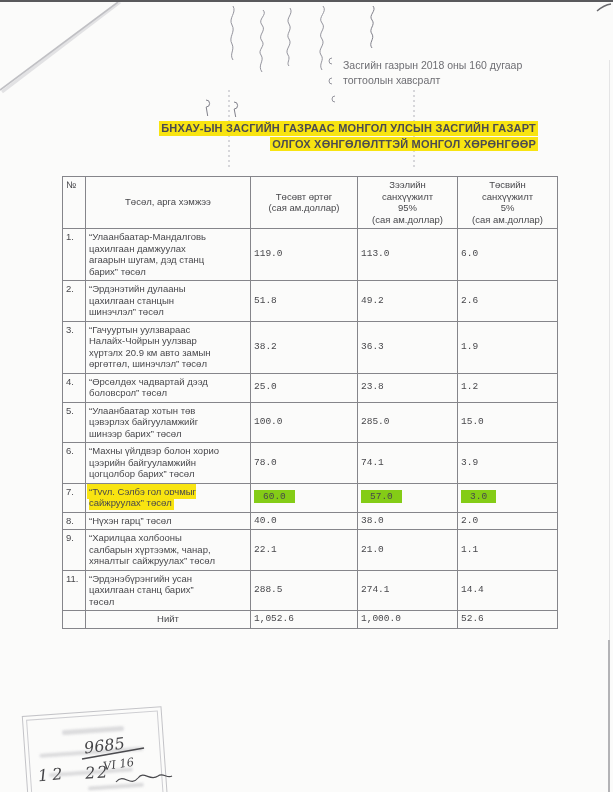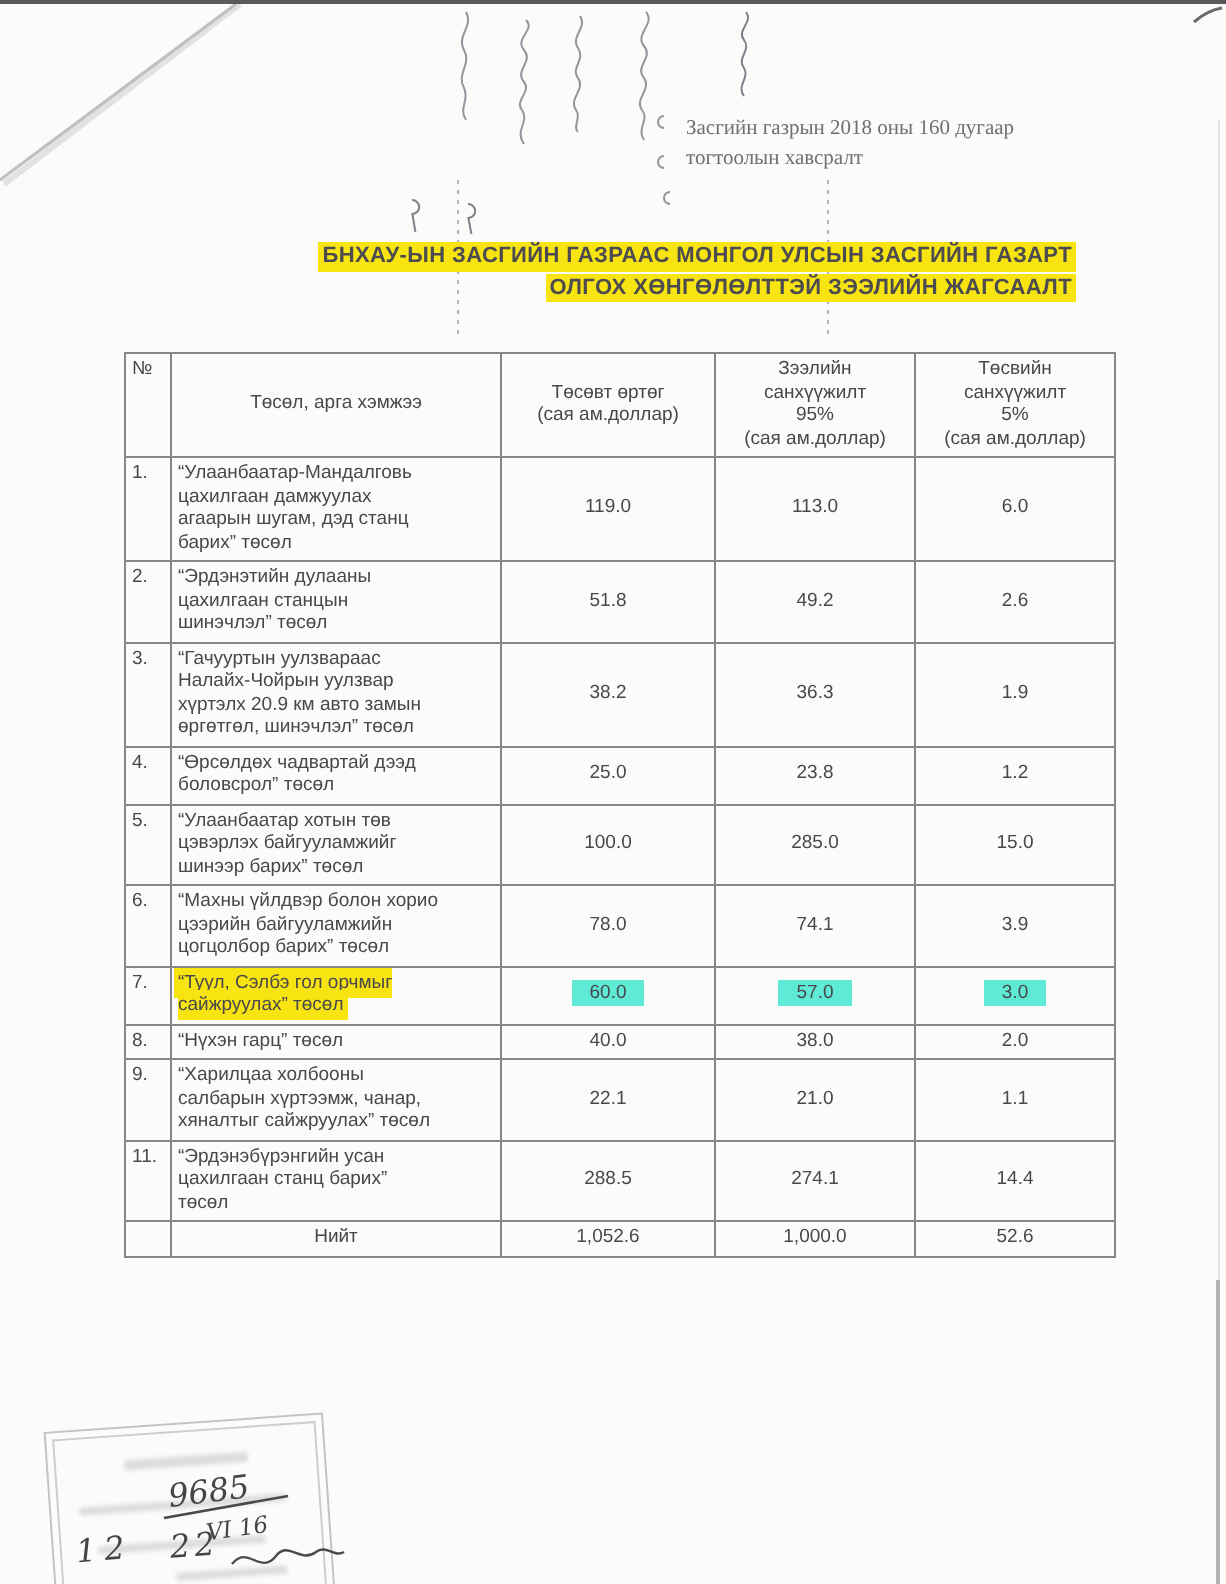--- a/index.html
+++ b/index.html
@@ -14,21 +14,20 @@
   .corner-tick{position:absolute;top:1px;right:1px;}
   .right-edge-hi{position:absolute;top:640px;right:3px;width:2px;height:152px;background:#b3b3b6;}
   .right-edge-lo{position:absolute;top:60px;right:3px;width:1px;height:580px;background:#e4e4e5;}
 
   .hand-top{position:absolute;left:200px;top:2px;}
 
   .corner-note{
     position:absolute;left:343px;top:58px;width:230px;
     font-size:10.5px;line-height:14.5px;color:#6e6e73;
     white-space:pre-line;
-    font-family:Liberation Serif, serif;
   }
 
   .title-block{position:absolute;left:76px;top:120px;width:462px;text-align:center;}
   .title-block .tline{display:block;line-height:14.6px;text-align:right;}
   .title-block .tline span{
     display:inline-block;background:#f8e411;color:#4b4b50;
     font-weight:bold;font-size:11px;letter-spacing:.2px;padding:0 2px;
   }
 
   table.doc{
@@ -40,23 +39,23 @@
     border:1px solid #85858a;padding:2px 3px 3px;font-weight:normal;
     overflow:hidden;
   }
   col.c1{width:23px}col.c2{width:165px}col.c3{width:107px}col.c4{width:100px}col.c5{width:100px}
   th .hd{white-space:pre-line;display:inline-block;}
   th.h-num{vertical-align:top;text-align:left;}
   th.h-mid{vertical-align:middle;text-align:center;}
   td.c-num{vertical-align:top;text-align:left;padding-left:4px;}
   td.c-name{vertical-align:top;text-align:left;}
   td.c-name .nm{white-space:pre-line;text-align:center;}
-  td.c-val{vertical-align:middle;text-align:center;}
+  td.c-val{vertical-align:middle;text-align:left;font-family:Liberation Mono, monospace;}
   tr.hl-row td.c-name .nm{background:#f8e411;box-shadow:0 0 0 2px #f8e411;}
-  tr.hl-row td.c-val .vl{background:#5eead4;padding:1px 9px;}
+  tr.hl-row td.c-val .vl{background:#84cc16;padding:1px 9px;}
   tr.total-row td.c-name{text-align:center;vertical-align:middle;}
 
   .stamp-box{
     position:absolute;left:25px;top:711px;width:138px;height:95px;
     border:1px solid #c3c3c7;transform:rotate(-4deg);
   }
   .stamp-box .inner{position:absolute;inset:3px;border:1px solid #cdcdd1;}
   .smudge{position:absolute;background:#dcdcde;filter:blur(1px);border-radius:2px;}
   .sm1{left:38px;top:16px;width:62px;height:5px;}
   .sm2{left:14px;top:38px;width:104px;height:4px;}
@@ -102,21 +101,21 @@
     <line x1="29" y1="88" x2="29" y2="168"></line>
     <line x1="214" y1="88" x2="214" y2="166"></line>
   </g>
 </svg>
 
 <div class="corner-note">Засгийн газрын 2018 оны 160 дугаар
 тогтоолын хавсралт</div>
 
 <div class="title-block">
   <span class="tline"><span>БНХАУ-ЫН ЗАСГИЙН ГАЗРААС МОНГОЛ УЛСЫН ЗАСГИЙН ГАЗАРТ</span></span>
-  <span class="tline"><span>ОЛГОХ ХӨНГӨЛӨЛТТЭЙ ЗЭЭЛИЙН ЖАГСААЛТ</span></span>
+  <span class="tline"><span>ОЛГОХ ХӨНГӨЛӨЛТТЭЙ МОНГОЛ ХӨРӨНГӨӨР</span></span>
 </div>
 
 <table class="doc">
   <colgroup>
       <col class="c1">
       <col class="c2">
       <col class="c3">
       <col class="c4">
       <col class="c5">
     </colgroup>

